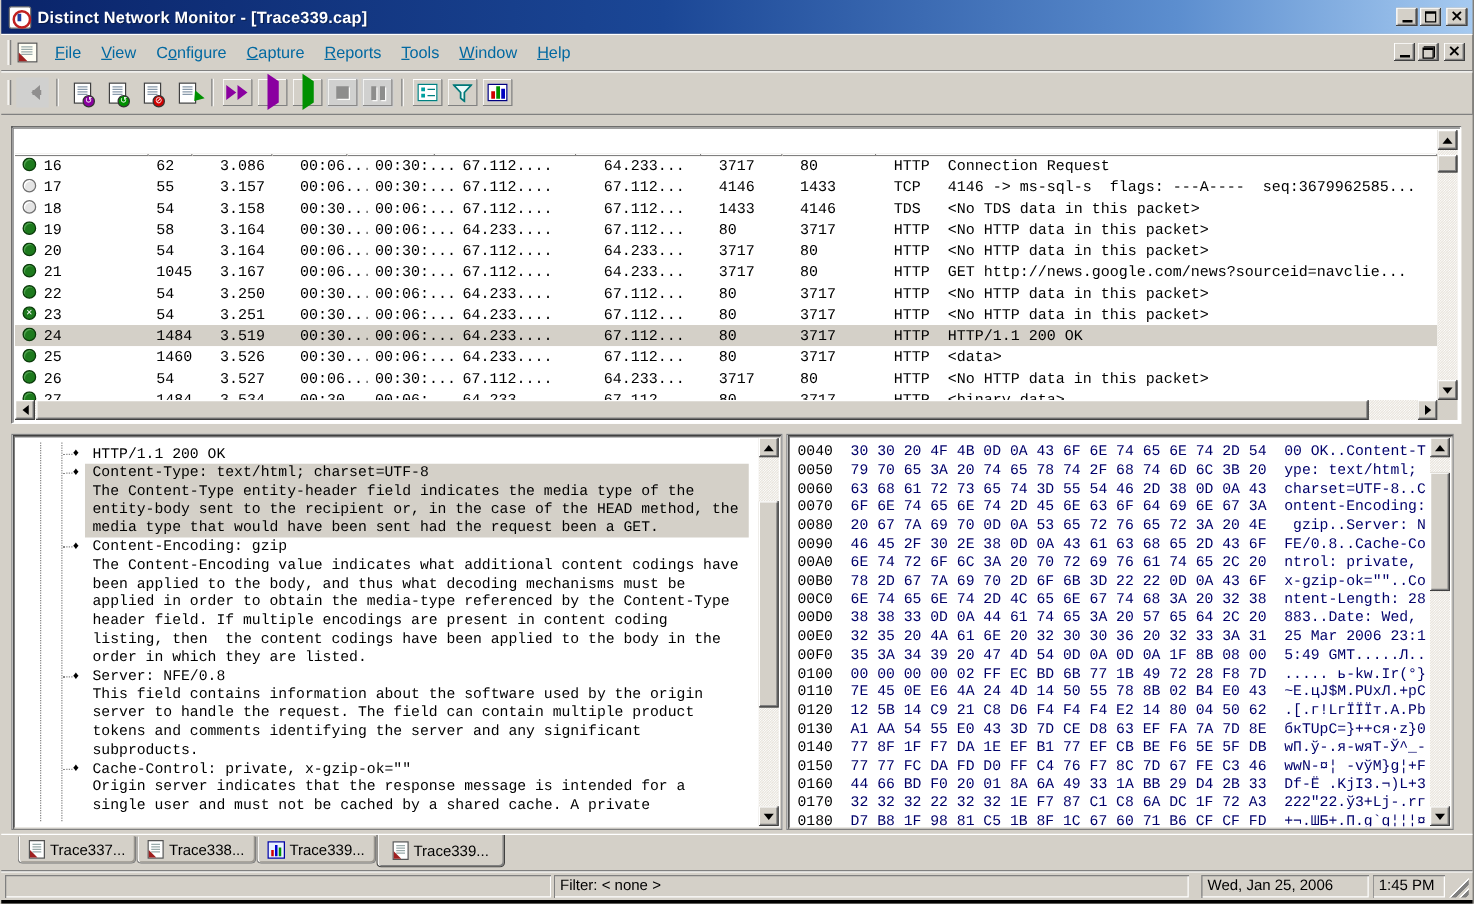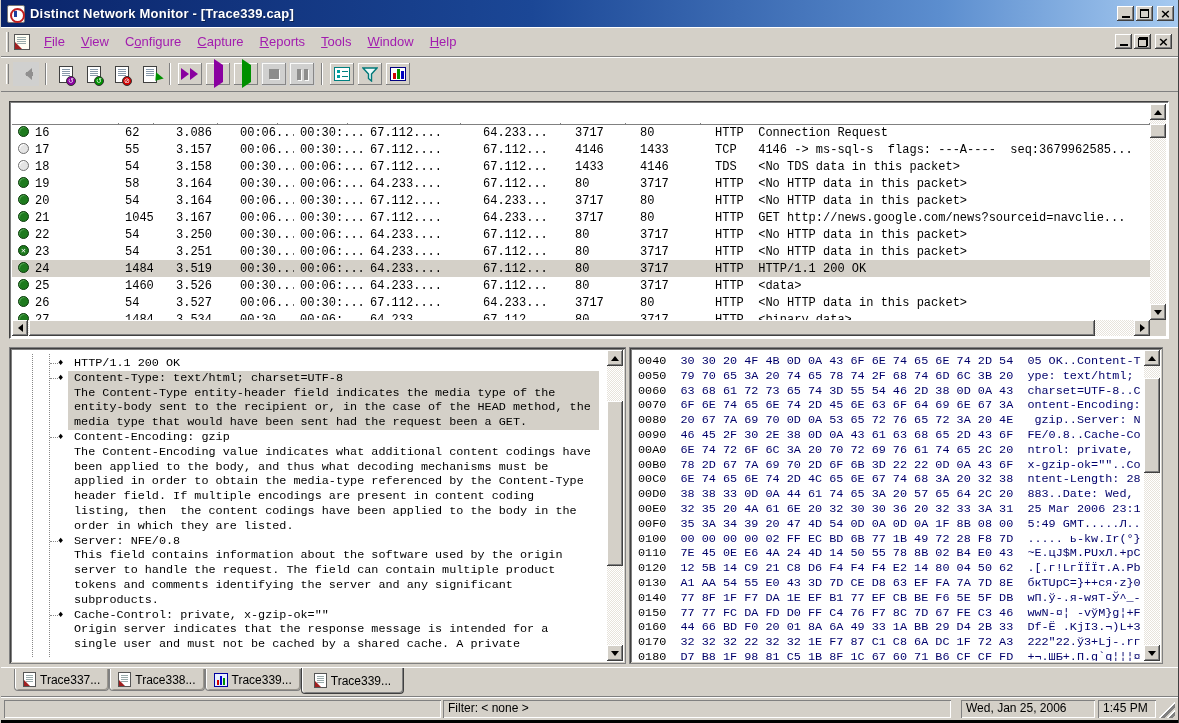--- a/index.html
+++ b/index.html
@@ -43,21 +43,21 @@
              border-bottom:1px solid #808080; box-shadow:0 1px 0 #ffffff inset; }
   .grip { width:3px; height:20px; margin:0 3px 0 1px;
           border-left:1px solid #fff; border-right:1px solid #808080; }
   .mdi-icon { width:16px; height:16px; position:relative; background:#fffef4;
               border:1px solid #555; margin:0 6px 0 2px; }
   .mdi-icon::before { content:""; position:absolute; left:2px; top:2px; width:9px; height:1px;
               box-shadow:0 2px 0 #9aa, 0 4px 0 #9aa, 0 6px 0 #9aa; background:#9aa; }
   .mdi-icon::after { content:""; position:absolute; left:0; bottom:0; width:0; height:0;
               border-left:7px solid #a02020; border-top:7px solid transparent; }
   .menu-items { display:flex; flex:1; }
-  .menu-item { font-size:13px; color:#a21caf; padding:3px 8px; cursor:default; }
+  .menu-item { font-size:13px; color:#0369a1; padding:3px 8px; cursor:default; }
   .menu-item u { text-decoration:underline; }
   .mdibtns { display:flex; gap:2px; margin-right:2px; }
 
   
   .toolbar { height:35px; flex:0 0 35px; display:flex; align-items:center; padding:0 4px;
              border-bottom:1px solid #808080; box-shadow:0 1px 0 #fff inset; }
   .tb-sep { width:2px; height:22px; margin:0 5px;
             border-left:1px solid #808080; border-right:1px solid #fff; }
   .tb-btn { width:26px; height:24px; display:flex; align-items:center; justify-content:center;
             background:#d4d0c8; margin:0 1px; border:1px solid transparent; }
@@ -585,21 +585,21 @@
               <span class="sb-thumb" style="left:0;right:0;top:35px;height:165px;"></span>
             </span>
           <span class="sb-btn">
               <i class="tri tri-down"></i>
             </span>
         </div>
       </div>
       <div class="hex-panel">
         <div class="panel-clip">
           <div class="hexview" id="hex-view">
-              <div class="hexline"><span class="hx-off">0040  </span><span class="hx-hex">30 30 20 4F 4B 0D 0A 43 6F 6E 74 65 6E 74 2D 54  </span><span class="hx-asc">05 OK..Content-T</span></div>
+              <div class="hexline"><span class="hx-off">0040  </span><span class="hx-hex">30 30 20 4F 4B 0D 0A 43 6F 6E 74 65 6E 74 2D 54  </span><span class="hx-asc">00 OK..Content-T</span></div>
               <div class="hexline"><span class="hx-off">0050  </span><span class="hx-hex">79 70 65 3A 20 74 65 78 74 2F 68 74 6D 6C 3B 20  </span><span class="hx-asc">ype: text/html; </span></div>
               <div class="hexline"><span class="hx-off">0060  </span><span class="hx-hex">63 68 61 72 73 65 74 3D 55 54 46 2D 38 0D 0A 43  </span><span class="hx-asc">charset=UTF-8..C</span></div>
               <div class="hexline"><span class="hx-off">0070  </span><span class="hx-hex">6F 6E 74 65 6E 74 2D 45 6E 63 6F 64 69 6E 67 3A  </span><span class="hx-asc">ontent-Encoding:</span></div>
               <div class="hexline"><span class="hx-off">0080  </span><span class="hx-hex">20 67 7A 69 70 0D 0A 53 65 72 76 65 72 3A 20 4E  </span><span class="hx-asc"> gzip..Server: N</span></div>
               <div class="hexline"><span class="hx-off">0090  </span><span class="hx-hex">46 45 2F 30 2E 38 0D 0A 43 61 63 68 65 2D 43 6F  </span><span class="hx-asc">FE/0.8..Cache-Co</span></div>
               <div class="hexline"><span class="hx-off">00A0  </span><span class="hx-hex">6E 74 72 6F 6C 3A 20 70 72 69 76 61 74 65 2C 20  </span><span class="hx-asc">ntrol: private, </span></div>
               <div class="hexline"><span class="hx-off">00B0  </span><span class="hx-hex">78 2D 67 7A 69 70 2D 6F 6B 3D 22 22 0D 0A 43 6F  </span><span class="hx-asc">x-gzip-ok=""..Co</span></div>
               <div class="hexline"><span class="hx-off">00C0  </span><span class="hx-hex">6E 74 65 6E 74 2D 4C 65 6E 67 74 68 3A 20 32 38  </span><span class="hx-asc">ntent-Length: 28</span></div>
               <div class="hexline"><span class="hx-off">00D0  </span><span class="hx-hex">38 38 33 0D 0A 44 61 74 65 3A 20 57 65 64 2C 20  </span><span class="hx-asc">883..Date: Wed, </span></div>
               <div class="hexline"><span class="hx-off">00E0  </span><span class="hx-hex">32 35 20 4A 61 6E 20 32 30 30 36 20 32 33 3A 31  </span><span class="hx-asc">25 Mar 2006 23:1</span></div>

